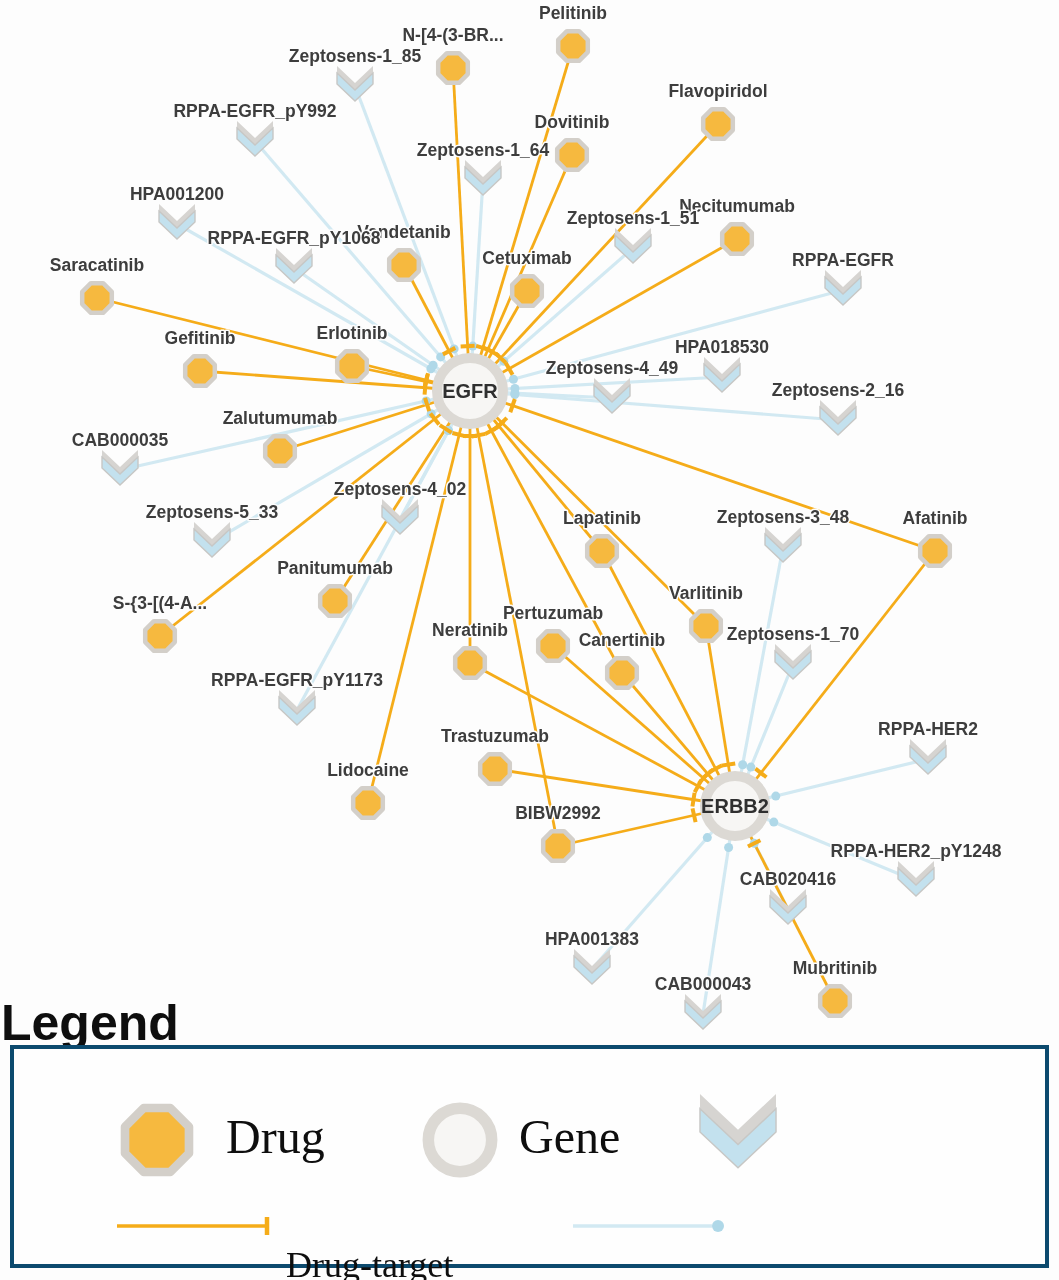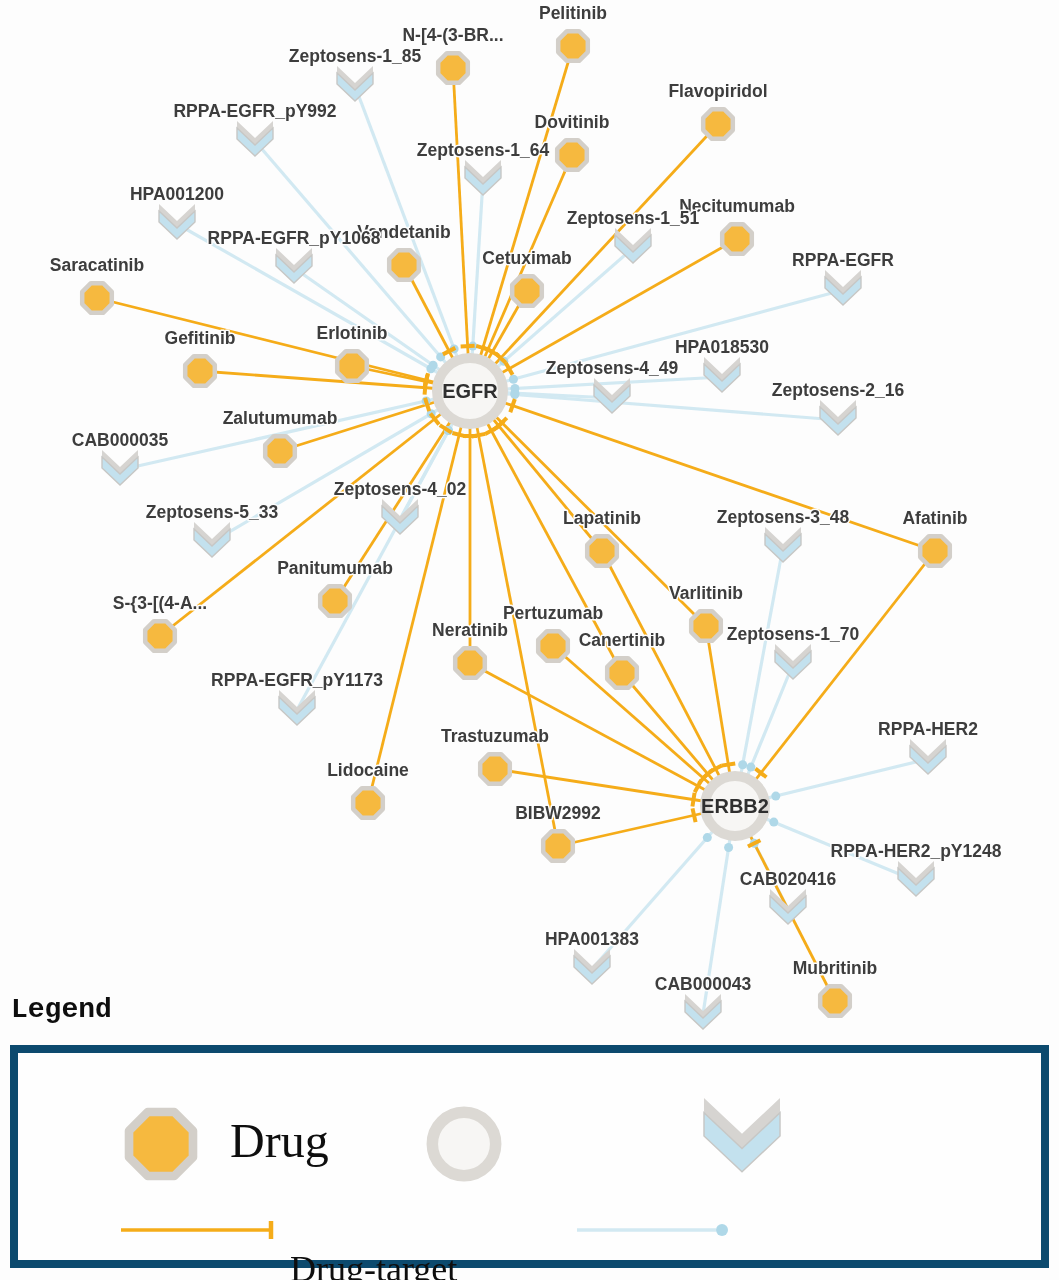--- a/index.html
+++ b/index.html
@@ -9,26 +9,26 @@
   .node-label {
     font-family:"Liberation Sans",sans-serif; font-weight:bold; font-size:17.5px;
     fill:#3D3D3D; text-anchor:middle;
     paint-order:stroke; stroke:#FDFDFD; stroke-width:3px; stroke-linejoin:round;
   }
   .gene-label {
     font-family:"Liberation Sans",sans-serif; font-weight:bold; font-size:20px;
     fill:#2F2F2F; text-anchor:middle;
   }
   .legend-title {
-    position:absolute; left:11px; top:994px;
-    font-family:Liberation Mono, monospace; font-weight:bold; font-size:28px; color:#0E0E0E;
+    position:absolute; left:1px; top:994px;
+    font-family:Liberation Sans, sans-serif; font-weight:bold; font-size:50px; color:#0E0E0E;
   }
   .legend-box {
     position:absolute; left:10px; top:1045px; width:1039px; height:223px;
-    border:8px solid #0c4a6e; background:#FEFEFE;
+    border:4px solid #0c4a6e; background:#FEFEFE;
   }
   .legend-box .lg { position:absolute; }
   .ltext {
     position:absolute; font-family:"Liberation Serif",serif; color:#0E0E0E; white-space:nowrap;
   }
   .l1 { font-size:48px; line-height:56px; }
   .l2 { font-size:36px; line-height:44px;margin-top:36px; }
 </style>
 </head>
 <body>
@@ -356,20 +356,21 @@
   <div class="legend-box">
 
     <svg class="lg" style="left:95px;top:43px" width="96" height="96" viewBox="0 0 100 100">
       <polygon points="83.3,63.8 63.8,83.3 36.2,83.3 16.7,63.8 16.7,36.2 36.2,16.7 63.8,16.7 83.3,36.2" stroke-width="9" stroke-linejoin="round" fill="#F6B93F" stroke="#D3CFC9"></polygon>
     </svg>
     <div class="ltext l1" style="left:212px;top:60px">Drug</div>
 
     <svg class="lg" style="left:398px;top:43px" width="96" height="96" viewBox="0 0 100 100">
       <circle cx="50" cy="50" r="33" stroke-width="12" fill="#F7F6F4" stroke="#DCD9D4"></circle>
     </svg>
+    <div class="ltext l1" style="left:505px;top:60px">Gene</div>
 
     <svg class="lg" style="left:676px;top:43px" width="96" height="96" viewBox="0 0 100 100">
       <path d="M 10.4 2 L 50 39.4 L 89.6 2 L 89.6 26.2 L 50 63.6 L 10.4 26.2 Z" fill="#D6D4D1"></path>
       <path d="M 10.4 17.4 L 50 54.8 L 89.6 17.4 L 89.6 41.6 L 50 79 L 10.4 41.6 Z" stroke-width="1.5" fill="#C3E1EE" stroke="#C7C7C5"></path>
     </svg>
 
     <svg class="lg" style="left:100px;top:164px" width="172" height="26" viewBox="0 0 172 26">
       <line x1="3" y1="13" x2="152" y2="13" stroke-width="3.6" stroke="#F5AC19"></line>
       <line x1="153" y1="4" x2="153" y2="22" stroke-width="4.5" stroke="#F5AC19"></line>
     </svg>

